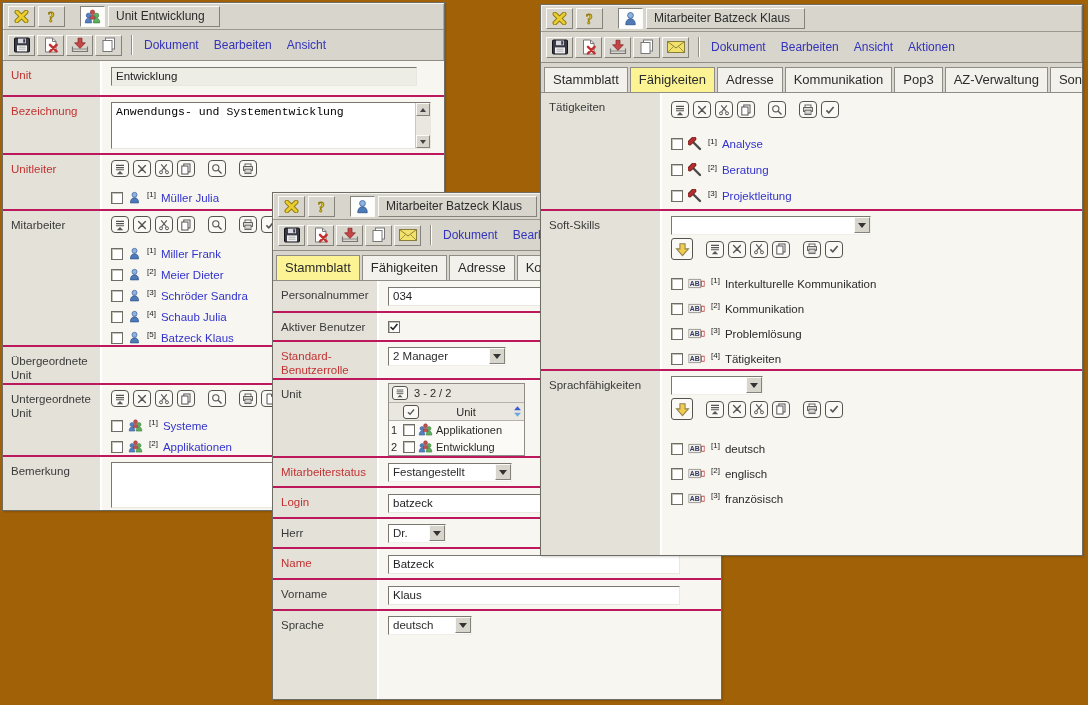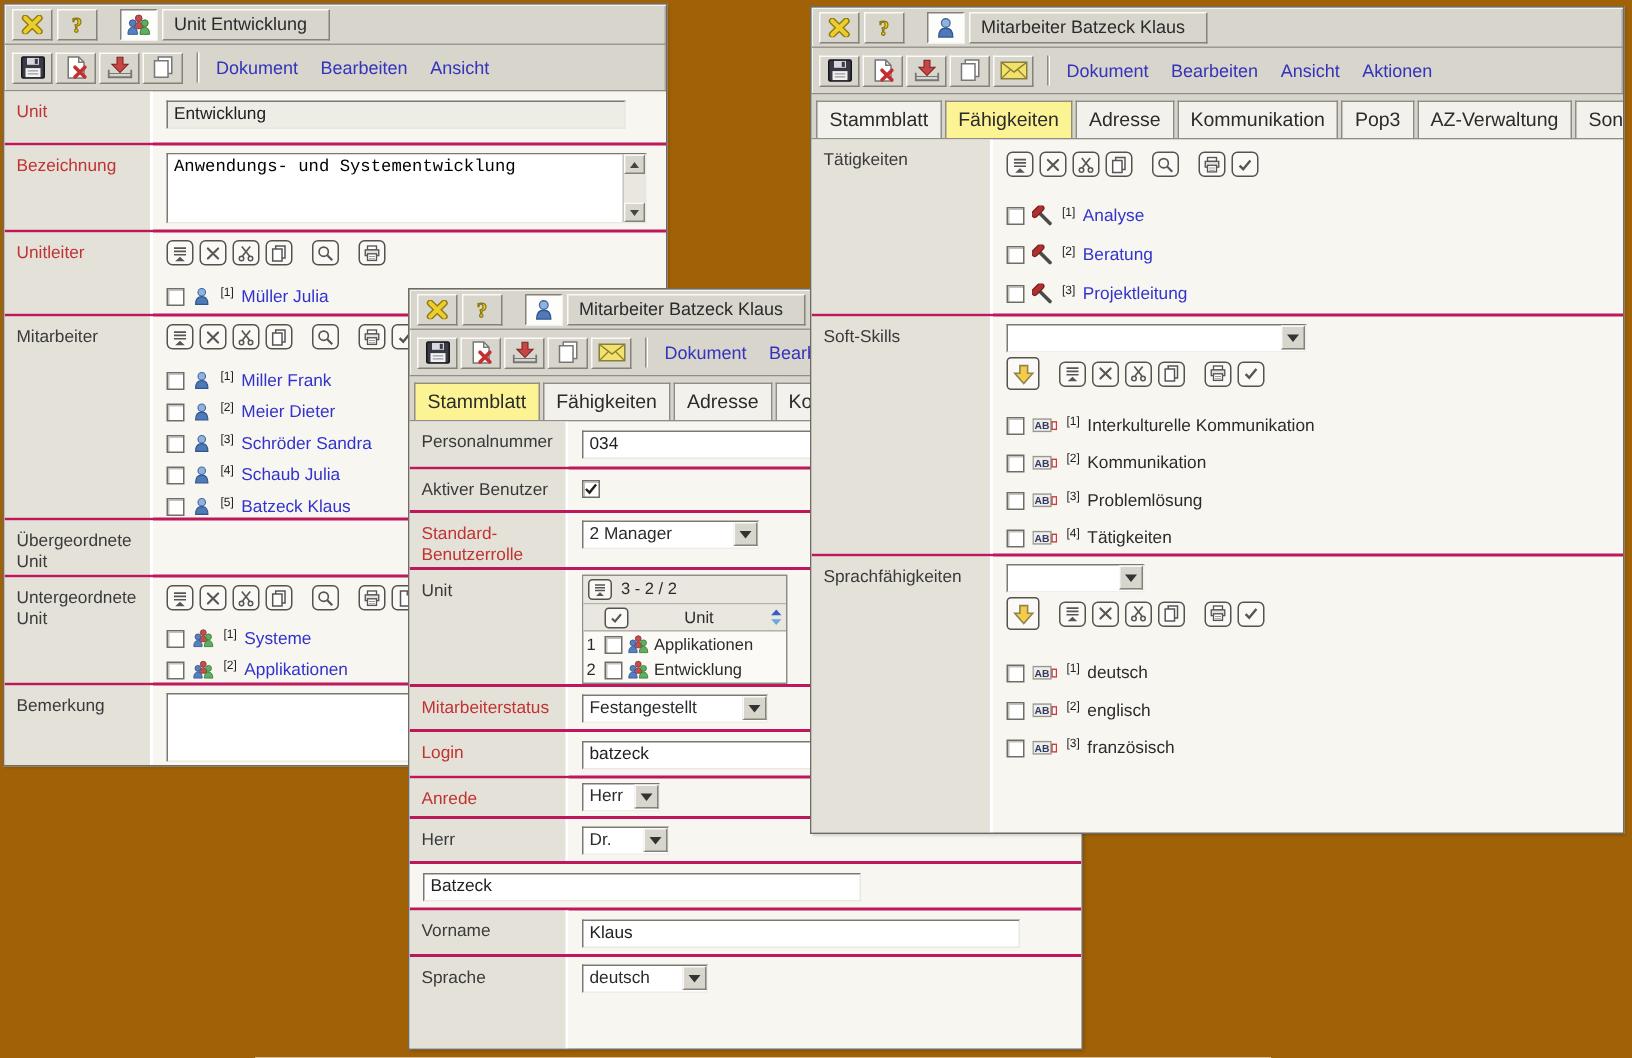--- a/index.html
+++ b/index.html
@@ -603,39 +603,31 @@
           <div class="sel" style="width:124px">
             <span class="val">Festangestellt</span>
             <span class="dbtn"></span>
           </div>
         </div>
       </div>
       <div class="row" style="height:31px">
         <div class="label req">Login</div>
         <div class="field"><input class="tin" style="width: 326px;" value="batzeck"></div>
       </div>
-      <div class="row" style="height:27px">
-        <div class="label req">Anrede</div>
-        <div class="field" style="padding-top:3px">
-          <div class="sel" style="width:52px">
-            <span class="val">Herr</span>
-            <span class="dbtn"></span>
-          </div>
-        </div>
-      </div>
       <div class="row" style="height:30px">
         <div class="label">Herr</div>
         <div class="field">
           <div class="sel" style="width:58px">
             <span class="val">Dr.</span>
             <span class="dbtn"></span>
           </div>
         </div>
       </div>
       <div class="row" style="height:31px">
+        <div class="label req">Name</div>
         <div class="field"><input class="tin" style="width: 292px;" value="Batzeck"></div>
       </div>
       <div class="row" style="height:31px">
         <div class="label">Vorname</div>
         <div class="field"><input class="tin" style="width: 292px;" value="Klaus"></div>
       </div>
       <div class="row grow">
         <div class="label">Sprache</div>
         <div class="field">
           <div class="sel" style="width:84px">

